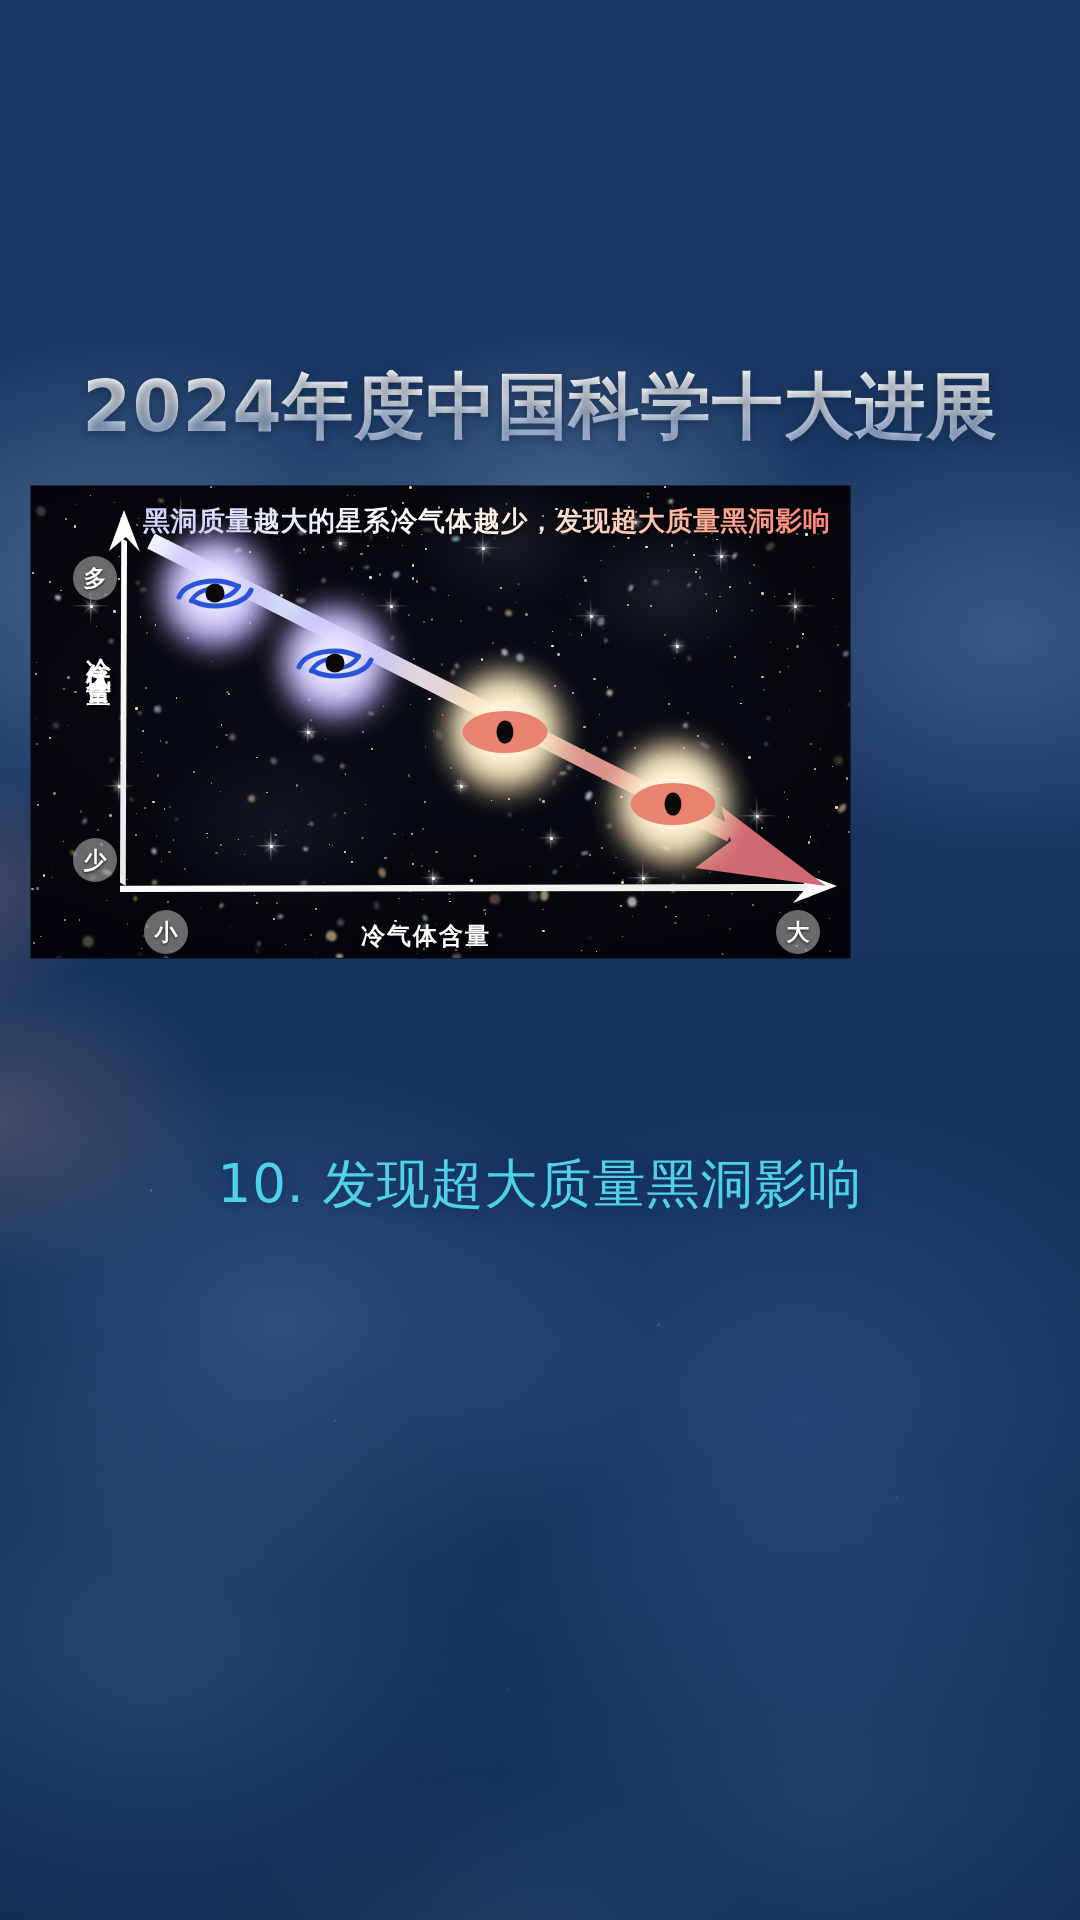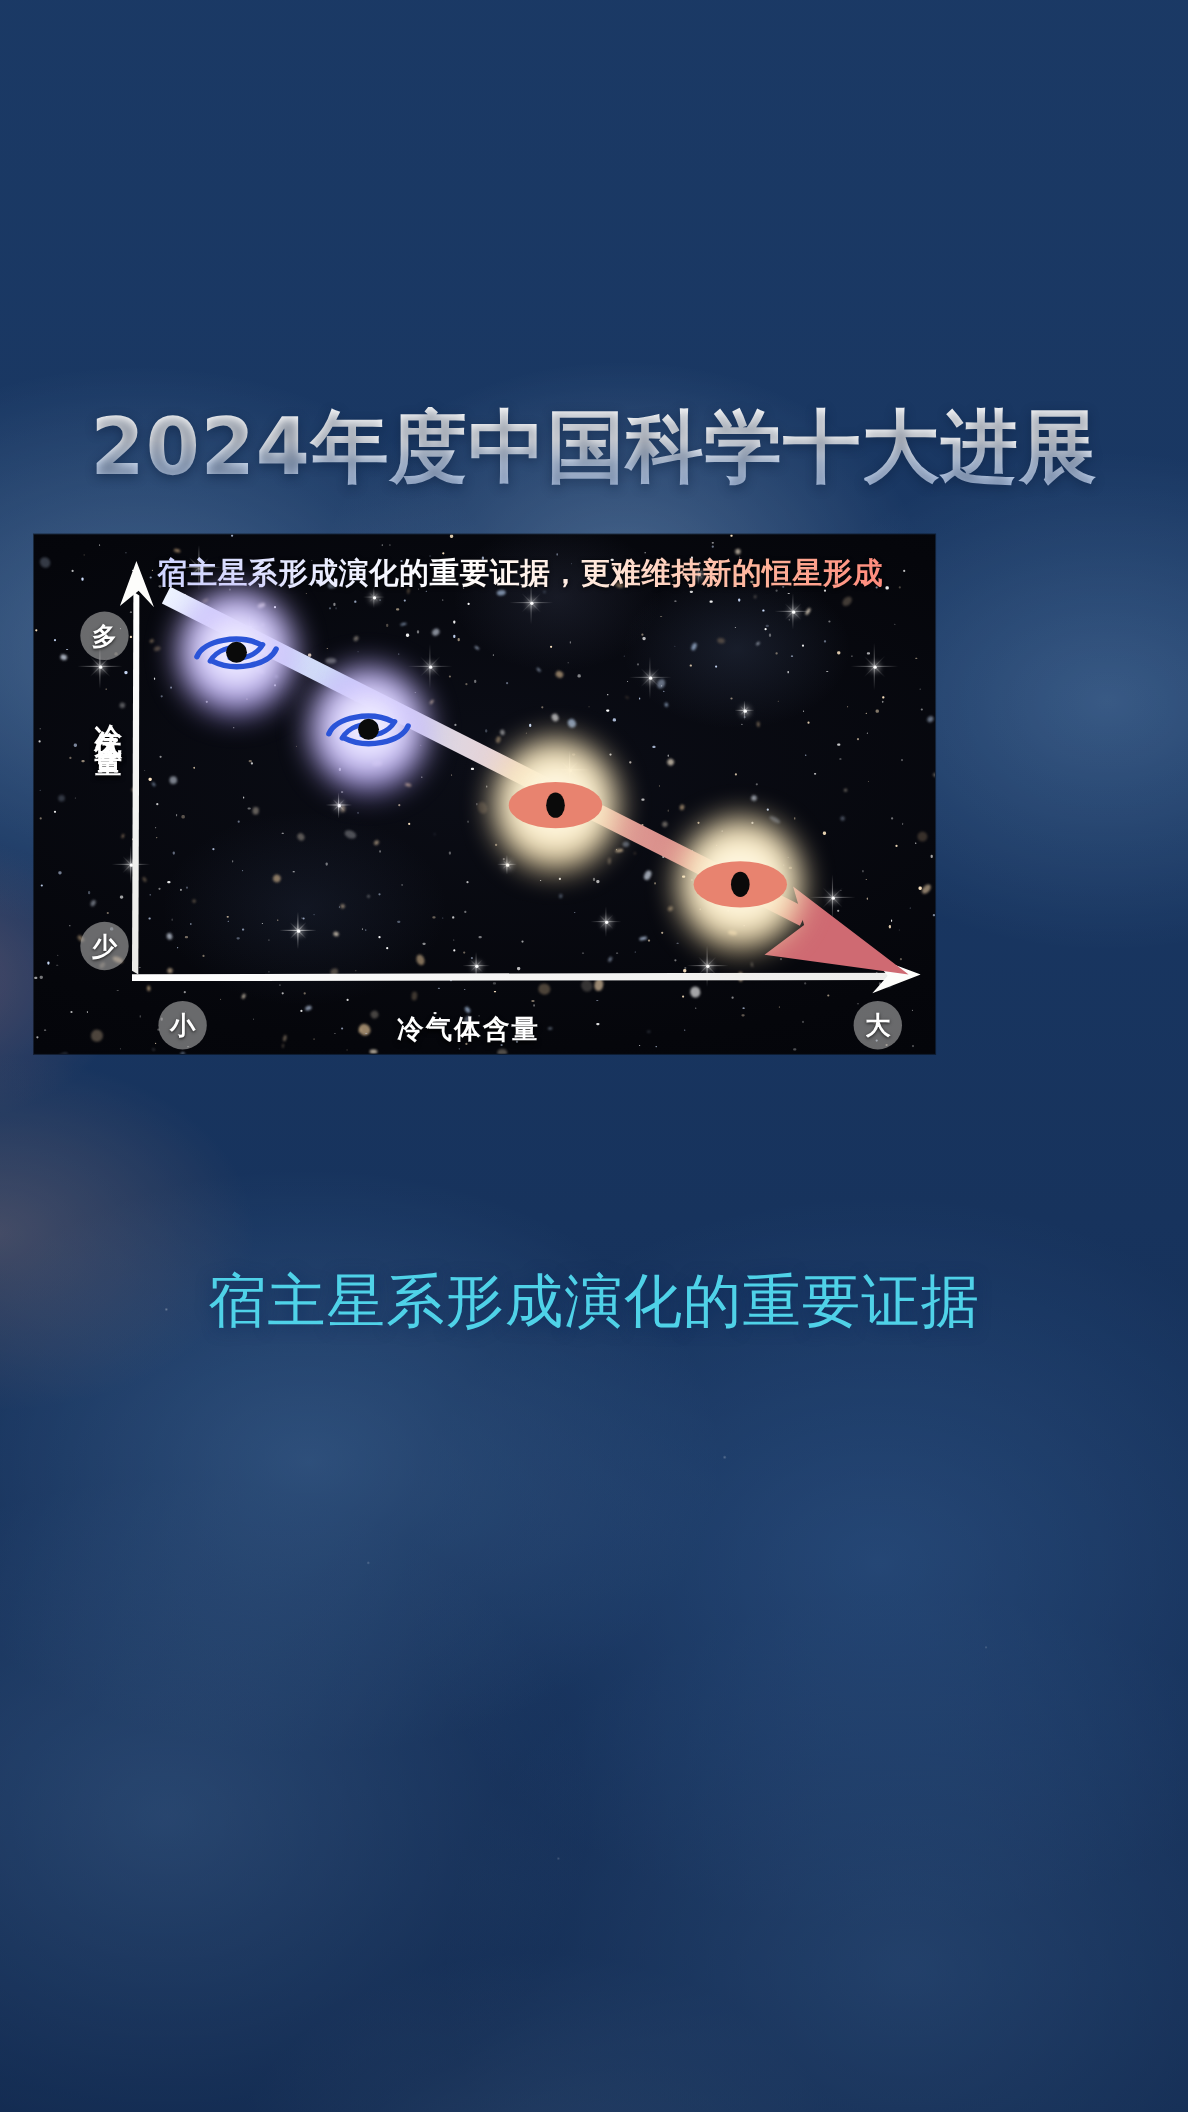--- a/index.html
+++ b/index.html
@@ -840,21 +840,21 @@
         <b></b>
       </div>
       <div class="st" style="width: 3px; height: 3px; left: 610.5px; top: 390.5px; background: rgb(255, 255, 255); box-shadow: rgba(255, 255, 255, 0.7) 0px 0px 6px 2px;"></div>
       <div class="spike" style="width: 25.107px; height: 25.107px; left: 389.446px; top: 379.446px; opacity: 0.64;">
         <i></i>
         <b></b>
       </div>
       <div class="st" style="width: 3px; height: 3px; left: 400.5px; top: 390.5px; background: rgb(255, 255, 255); box-shadow: rgba(255, 255, 255, 0.7) 0px 0px 6px 2px;"></div>
     </div>
 
-  <div id="chart-caption">宿主星系形成演化的重要证据，更难维持新的恒星形成</div>
+  <div id="chart-caption">黑洞质量越大的星系冷气体越少，发现超大质量黑洞影响</div>
 
   <div class="axis" id="y-axis"></div>
   <svg id="y-arrow" viewBox="0 0 38 44">
     <path d="M19 0 L35 42 L21 27 L4 41 Z" fill="#fdfdfb"></path>
   </svg>
   <div class="axis" id="x-axis"></div>
   <svg id="x-arrow" viewBox="0 0 46 40">
     <path d="M46 21 L2 38 L16 22 L1 4 Z" fill="#fdfdfb"></path>
   </svg>
 
@@ -909,14 +909,14 @@
   </div>
 
   <div class="galaxy" style="left:584px;top:256px;width:116px;height:124px;">
     <div class="halo red"></div>
     <div class="disc" style="width:85px;height:42px;border-radius:50%;background:#e8836f;"></div>
     <div class="bh" style="width:17px;height:23px;"></div>
   </div>
 </div>
 
 <div id="caption">
-  <div>宿主星系形成演化的重要证据</div>
+  <div>10. 发现超大质量黑洞影响</div>
 </div>
 
 </body></html>

